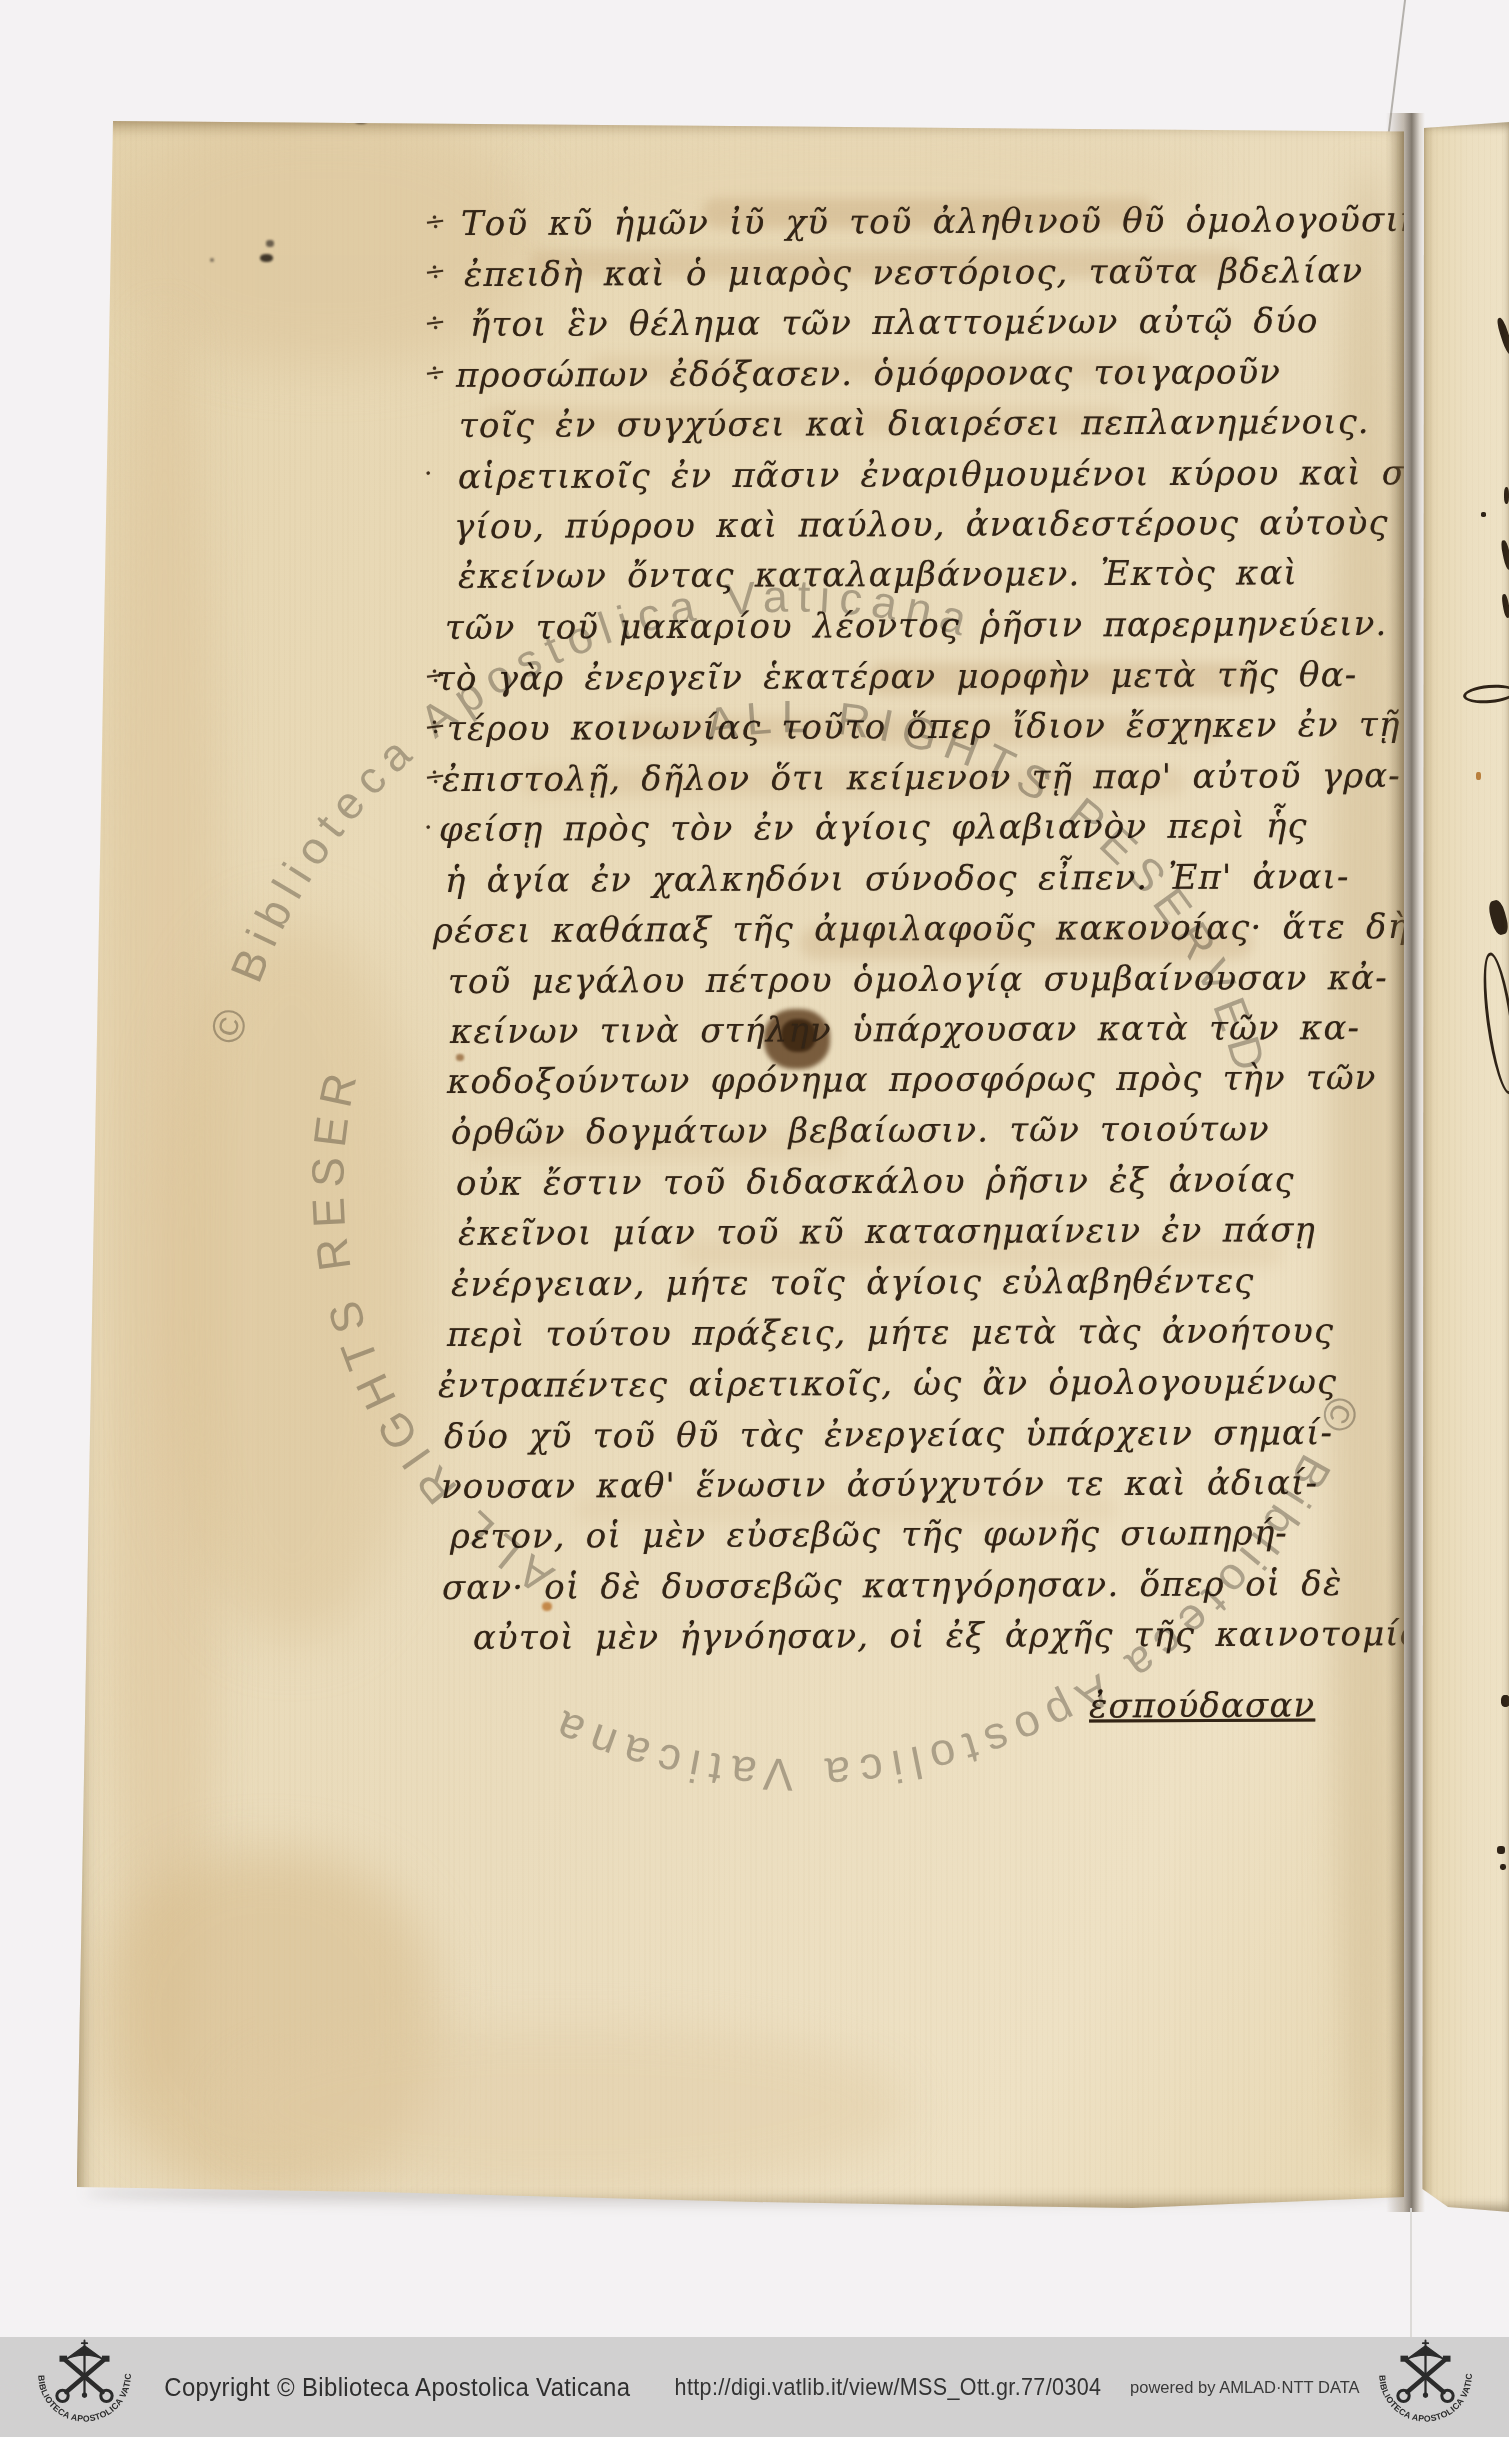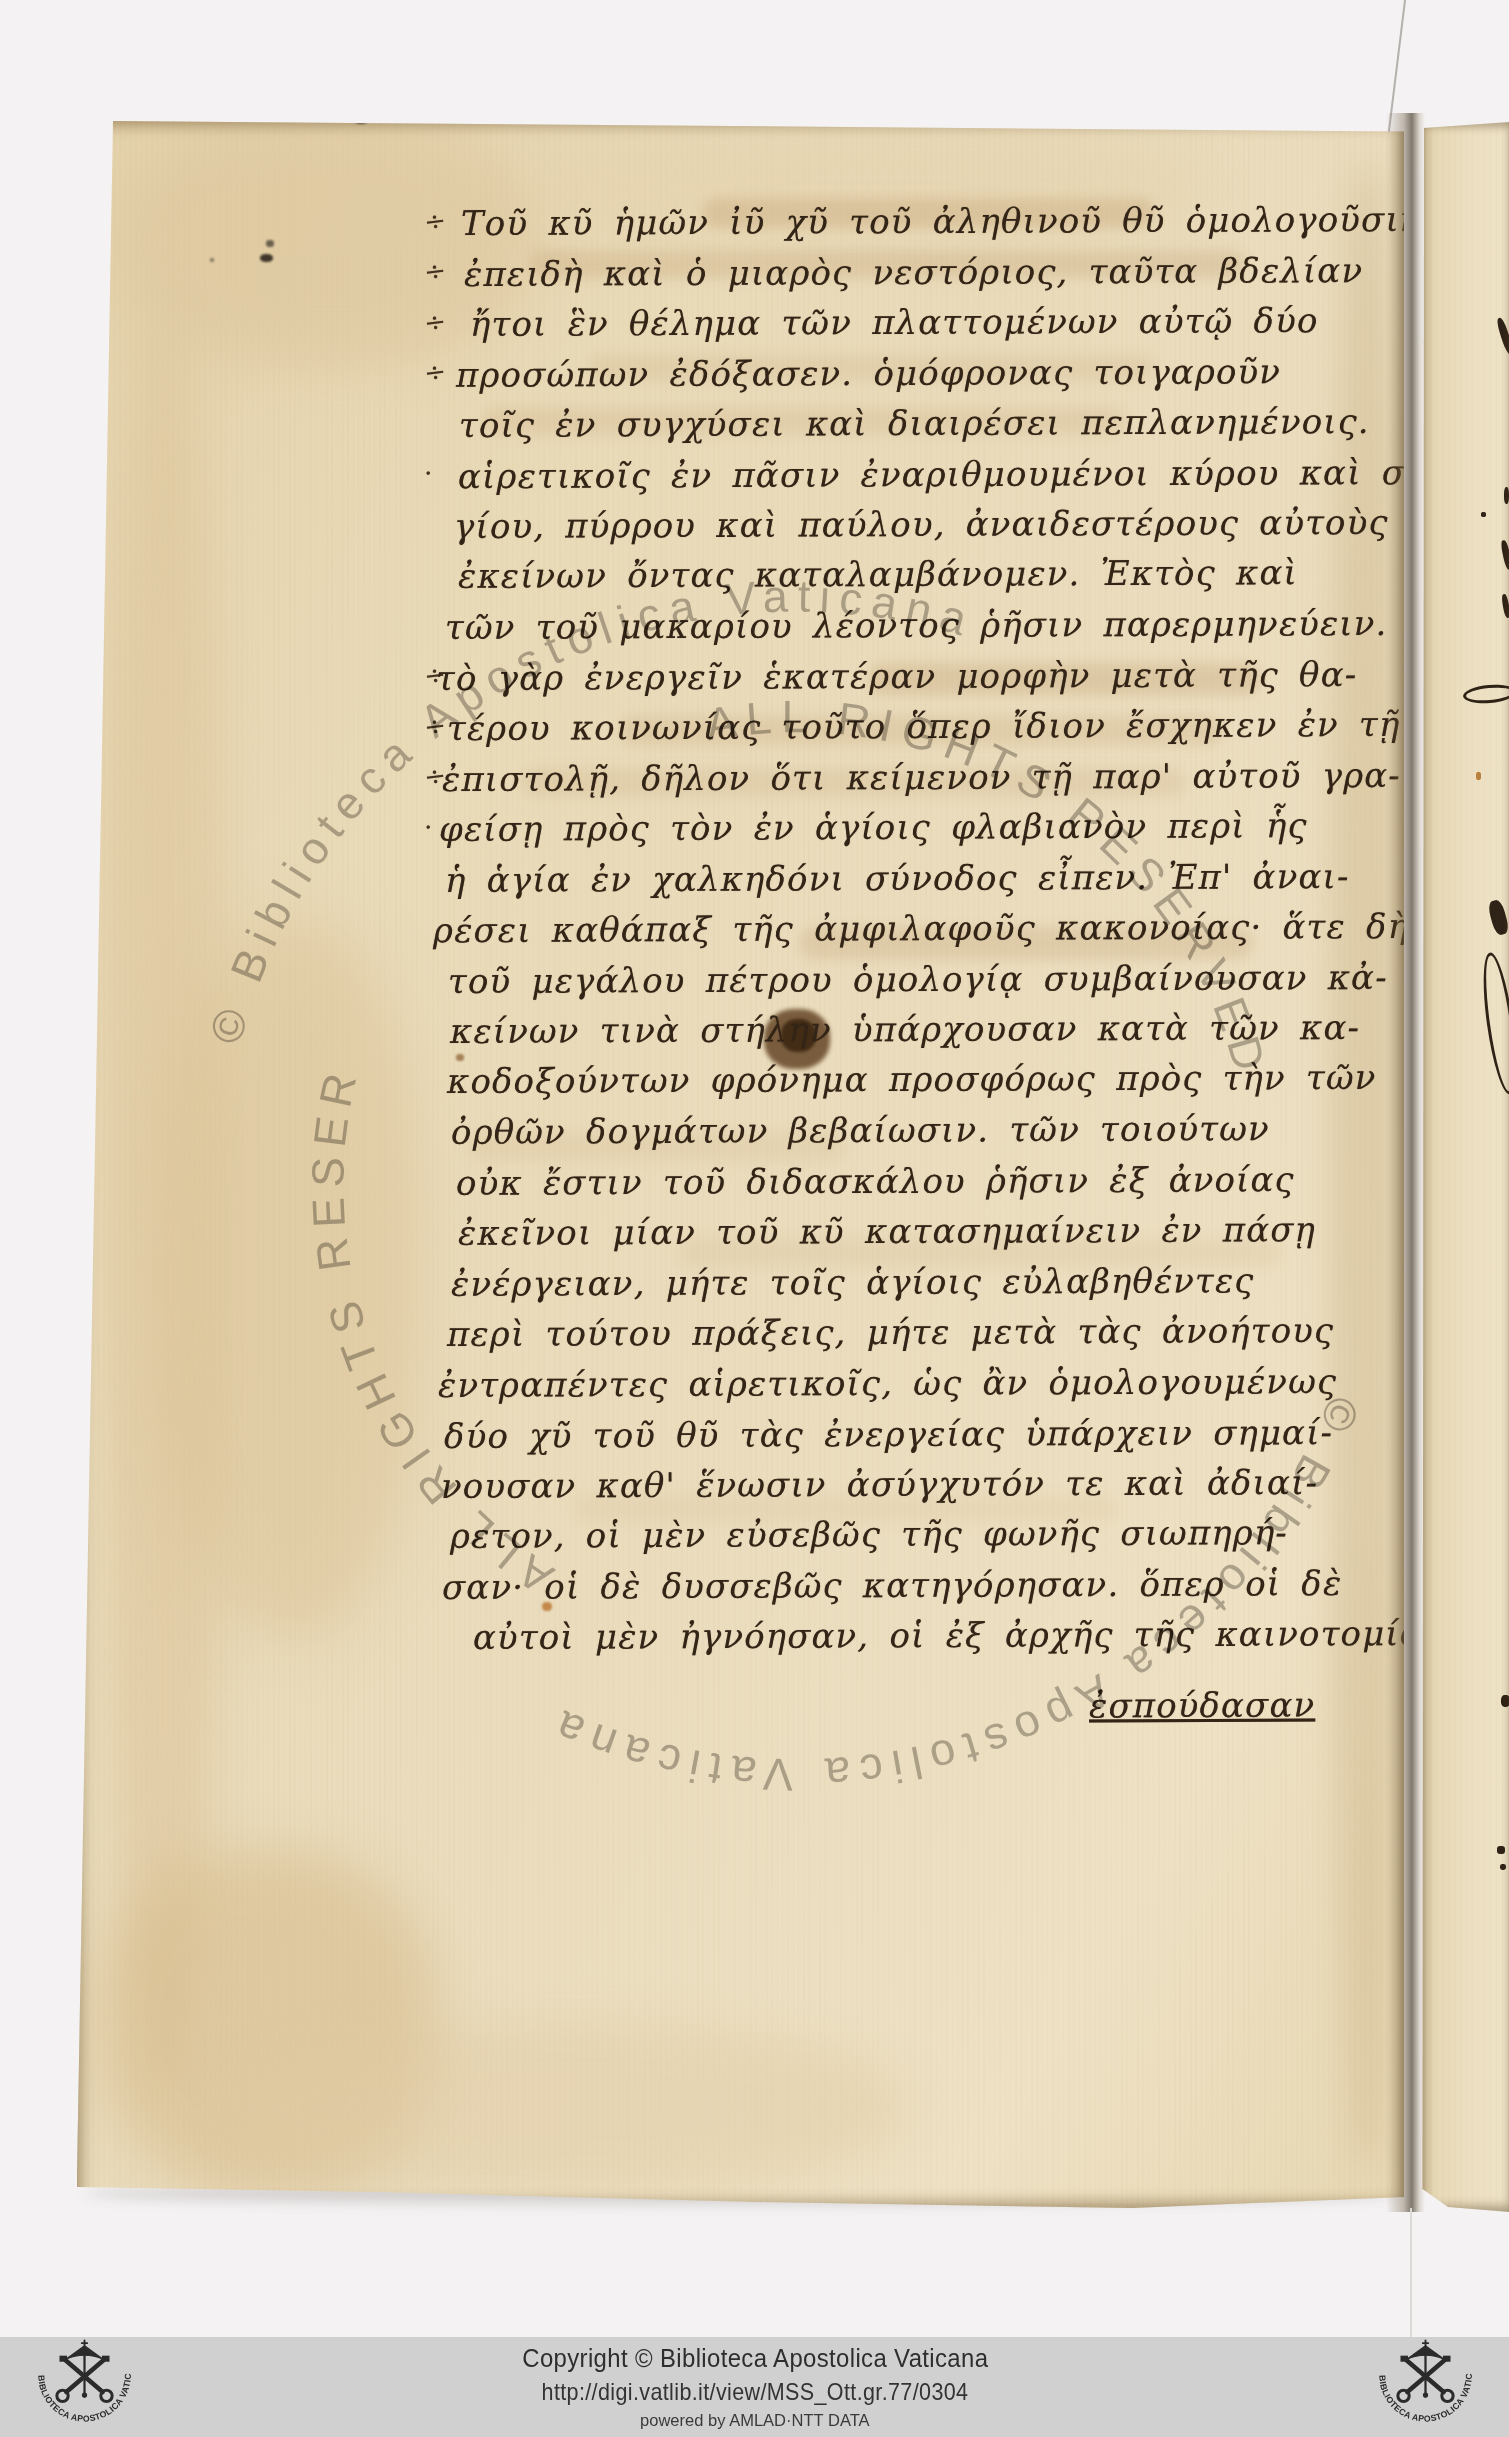--- a/index.html
+++ b/index.html
@@ -56,21 +56,21 @@
     clip-path:polygon(6px 6px,92px 0px,92px 2090px,30px 2085px,4.5px 2067px);
   }
   .page-sliver .edge-shade{position:absolute;inset:0;box-shadow:inset 7.5px 0 10.6px rgba(95,75,45,.35), inset 0 6px 7.5px rgba(95,75,45,.25), inset 0 -7.5px 9px rgba(95,75,45,.3);}
   .frag{position:absolute;background:#2f2317;border-radius:40%;}
   .frag.outline{background:transparent;border:3px solid #2f2317;border-radius:50%;}
 
   
   .footer{position:absolute;left:0;top:2337px;width:1510px;height:100px;background:#d1d0d0;
     display:flex;align-items:center;justify-content:space-between;}
   .footer-center{position:absolute;left:0;top:0;width:100%;height:100%;
-    display:flex;flex-direction:column;align-items:center;justify-content:center;gap:4.5px;color:#2e2e2e;}
+    display:flex;flex-direction:row;align-items:center;justify-content:center;gap:4.5px;color:#2e2e2e;}
   .f-copy{font-size:26px;letter-spacing:0.4px;transform:scaleX(.92);}
   .f-url{font-size:23.4px;letter-spacing:0.4px;transform:scaleX(.92);color:#333;}
   .f-pow{font-size:17.4px;transform:scaleX(.95);color:#3a3a3a;}
   .logo{width:133px;height:97px;flex:0 0 auto;}
   .logo.left{margin-left:18px;} .logo.right{margin-right:18px;}
   .logo text{font-family:"Liberation Sans",sans-serif;font-size:11.5px;font-weight:bold;letter-spacing:.4px;fill:#2b2b2b;}
 </style>
 </head>
 <body>
 

